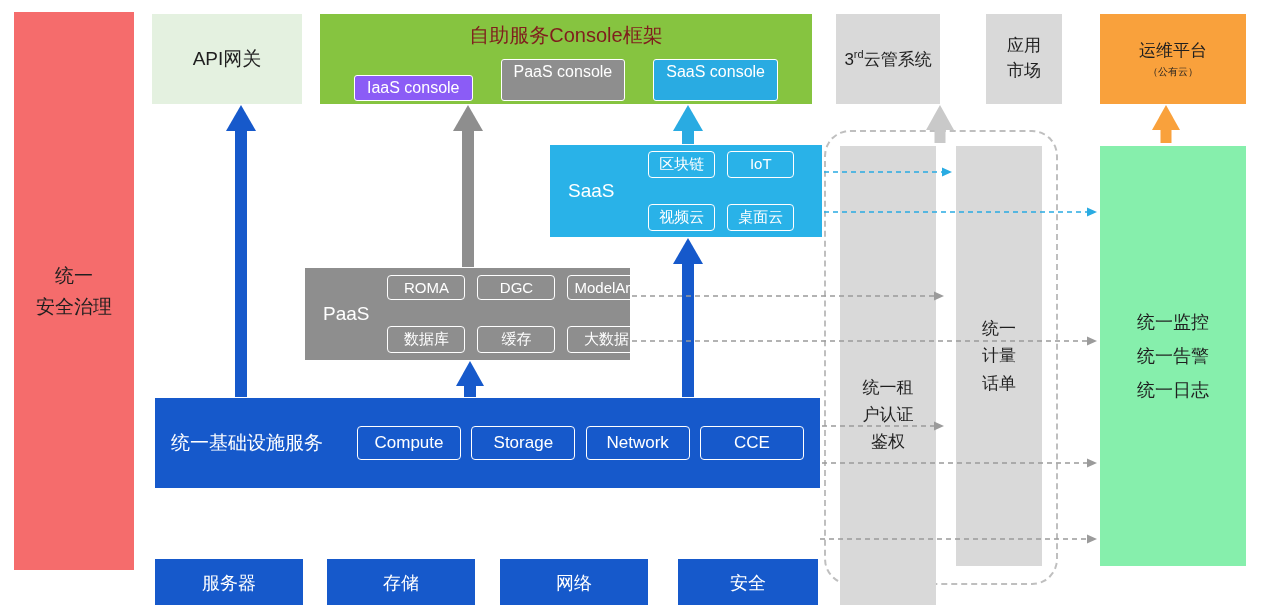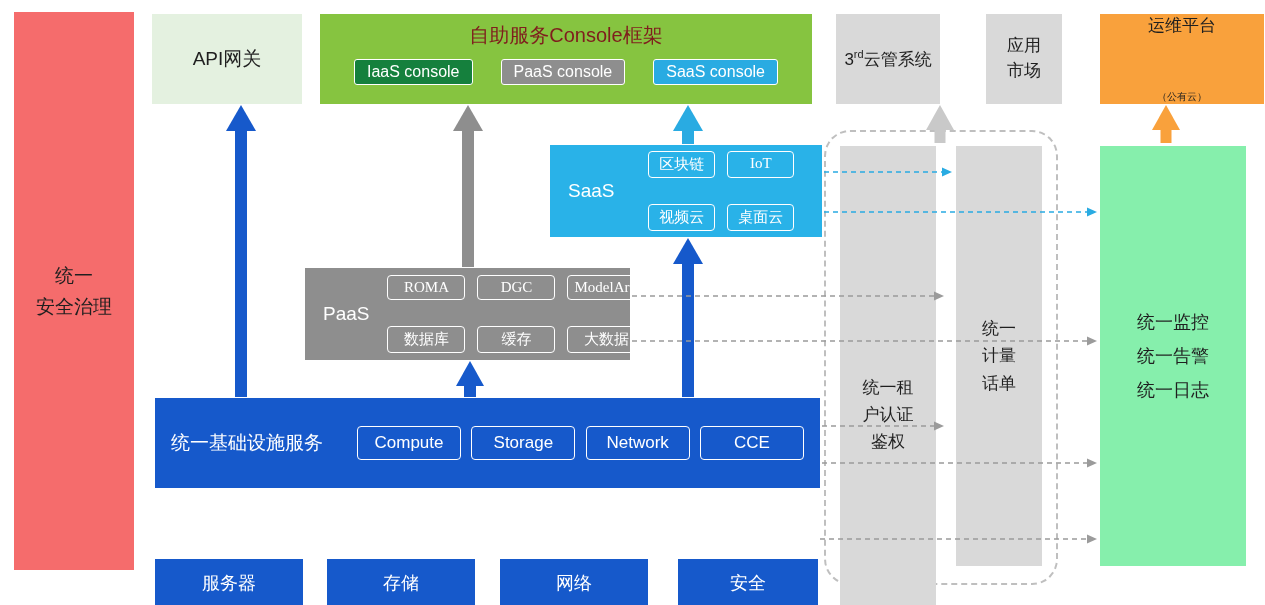--- a/index.html
+++ b/index.html
@@ -16,35 +16,35 @@
 
   
   .security-bar { left: 14px; top: 12px; width: 120px; height: 558px; background: #F56C6C; font-size: 19px; line-height: 1.65; font-weight: 500; }
 
   
   .api-gateway { left: 152px; top: 14px; width: 150px; height: 90px; background: #E4F1E0; font-size: 19px; }
   .console-frame { left: 320px; top: 14px; width: 492px; height: 90px; background: #86C440; flex-direction: column; justify-content: flex-start; padding-top: 8px; }
   .console-title { font-size: 20px; color: #7f1d1d; }
   .console-badges { display: flex; gap: 28px; margin-top: 10px; }
   .cbadge { color: #fff; font-size: 16px; padding: 3px 12px; border-radius: 3px; border: 1.5px solid #ffffff; }
-  .cbadge.iaas { background: #15803d; }
+  .cbadge.iaas { background: #8b5cf6; margin-top: 16px; }
   .cbadge.paas { background: #8E8E8E; }
   .cbadge.saas { background: #29ABE2; }
   .third-party { left: 836px; top: 14px; width: 104px; height: 90px; background: #D9D9D9; font-size: 17px; }
   .third-party sup { font-size: 11px; }
   .app-market { left: 986px; top: 14px; width: 76px; height: 90px; background: #D9D9D9; font-size: 17px; line-height: 1.45; }
-  .ops-platform { left: 1100px; top: 14px; width: 164px; height: 90px; background: #F9A13C; flex-direction: column; justify-content: space-between; }
+  .ops-platform { left: 1100px; top: 14px; width: 146px; height: 90px; background: #F9A13C; flex-direction: column; }
   .ops-platform .t1 { font-size: 17px; }
   .ops-platform .t2 { font-size: 10px; margin-top: 3px; }
 
   
   .saas-box { left: 550px; top: 145px; width: 272px; height: 92px; background: #29B2E8; justify-content: flex-start; padding: 0 12px; gap: 12px; }
   .paas-box { left: 305px; top: 268px; width: 325px; height: 92px; background: #8E8E8E; justify-content: flex-start; padding: 0 12px; gap: 12px; }
   .stack-label { color: #fff; font-size: 19px; flex: 0 0 auto; padding: 0 6px; }
-  .badge-grid { display: grid; gap: 26px 12px; flex: 1; justify-content: center; font-family: Liberation Serif, serif; }
+  .badge-grid { display: grid; gap: 26px 12px; flex: 1; justify-content: center; }
   .grid-2 { grid-template-columns: auto auto; }
   .grid-3 { grid-template-columns: auto auto auto; }
   .badge { border: 1.5px solid #fff; border-radius: 4px; color: #fff; font-size: 15px; padding: 3px 10px; text-align: center; min-width: 64px; }
   .paas-box .badge { min-width: 78px; padding: 3px 6px; }
 
   
   .infra-box { left: 155px; top: 398px; width: 665px; height: 90px; background: #1659CB; justify-content: space-between; padding: 0 16px; gap: 34px; }
   .infra-label { color: #fff; font-size: 19px; flex: 0 0 auto; }
   .infra-badges { display: flex; flex: 1; justify-content: space-between; }
   .infra-badges .badge { font-size: 17px; min-width: 104px; padding: 6px 8px; }

